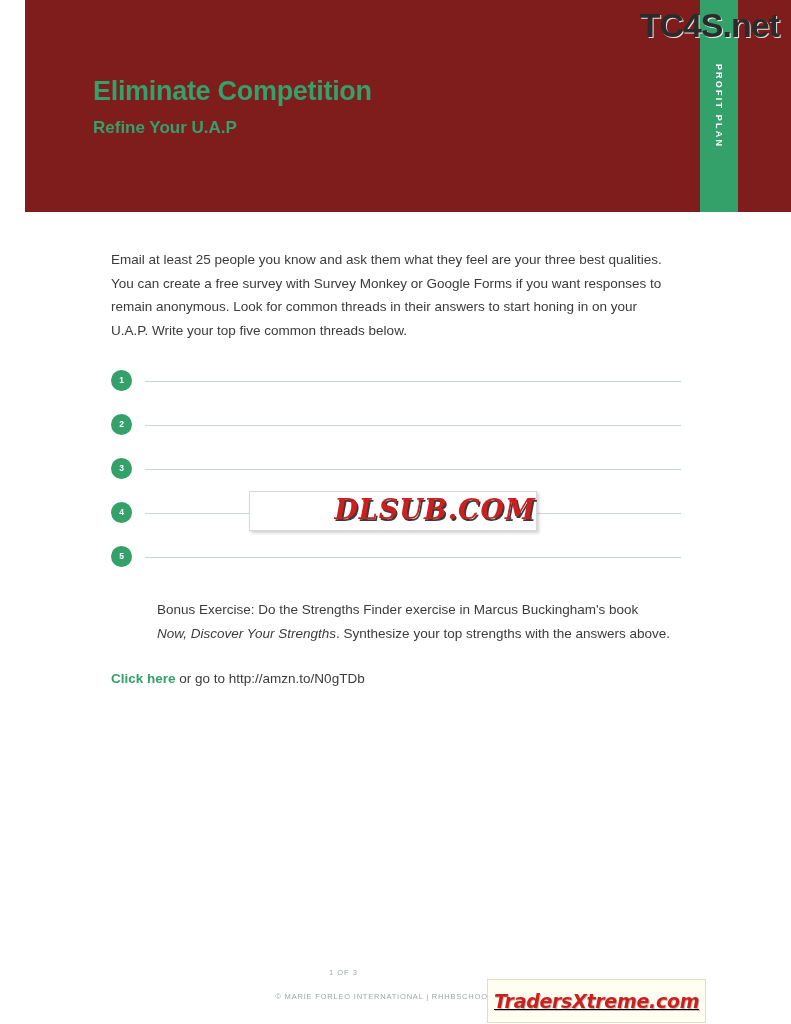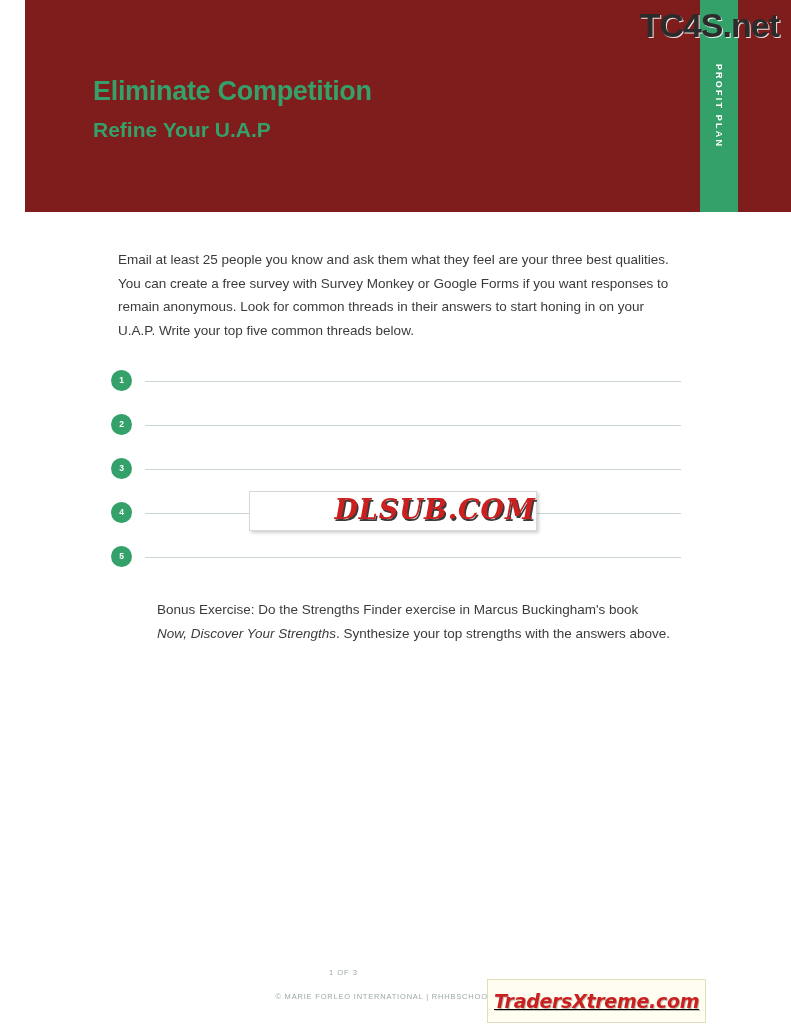--- a/index.html
+++ b/index.html
@@ -38,21 +38,21 @@
     top: 76px;
     font-size: 27px;
     font-weight: bold;
     color: #34a06a;
     letter-spacing: -0.3px;
   }
   .header-sub {
     position: absolute;
     left: 68px;
     top: 118px;
-    font-size: 21px;
+    font-size: 17px;
     font-weight: bold;
     color: #34a06a;
   }
 
   
   .side-tab {
     position: absolute;
     right: 53px;
     top: 0;
     width: 38px;
@@ -81,21 +81,21 @@
     font-weight: bold;
     color: #2b2b2b;
     letter-spacing: -1px;
     text-shadow: 1px 1px 0 rgba(255,255,255,0.85);
     font-family: Liberation Sans, sans-serif;
   }
 
   
   .intro {
     position: absolute;
-    left: 118px;
+    left: 111px;
     top: 248px;
     width: 565px;
     font-size: 13.5px;
     line-height: 23.5px;
     color: #3b3b3b;
   }
 
   
   .lines {
     position: absolute;
@@ -262,20 +262,23 @@
       <div class="bullet">5</div>
       <div class="rule"></div>
     </div>
   </div>
 
   <div class="bonus">
     <span>Bonus Exercise: Do the Strengths Finder exercise in Marcus Buckingham's book</span><br>
     <em>Now, Discover Your Strengths</em><span>.  Synthesize your top strengths with the answers above.</span>
   </div>
 
+  <div class="link-row">
+    <a href="#">Click here</a><span> or go to http://amzn.to/N0gTDb</span>
+  </div>
 
   <div class="wm-dlsub">
     <span>DLSUB.COM</span>
   </div>
 
   <div class="footer-page">1 OF 3</div>
   <div class="footer-copy">© MARIE FORLEO INTERNATIONAL | RHHBSCHOOL.COM</div>
 
   <div class="wm-traders">
     <span>TradersXtreme.com</span>

